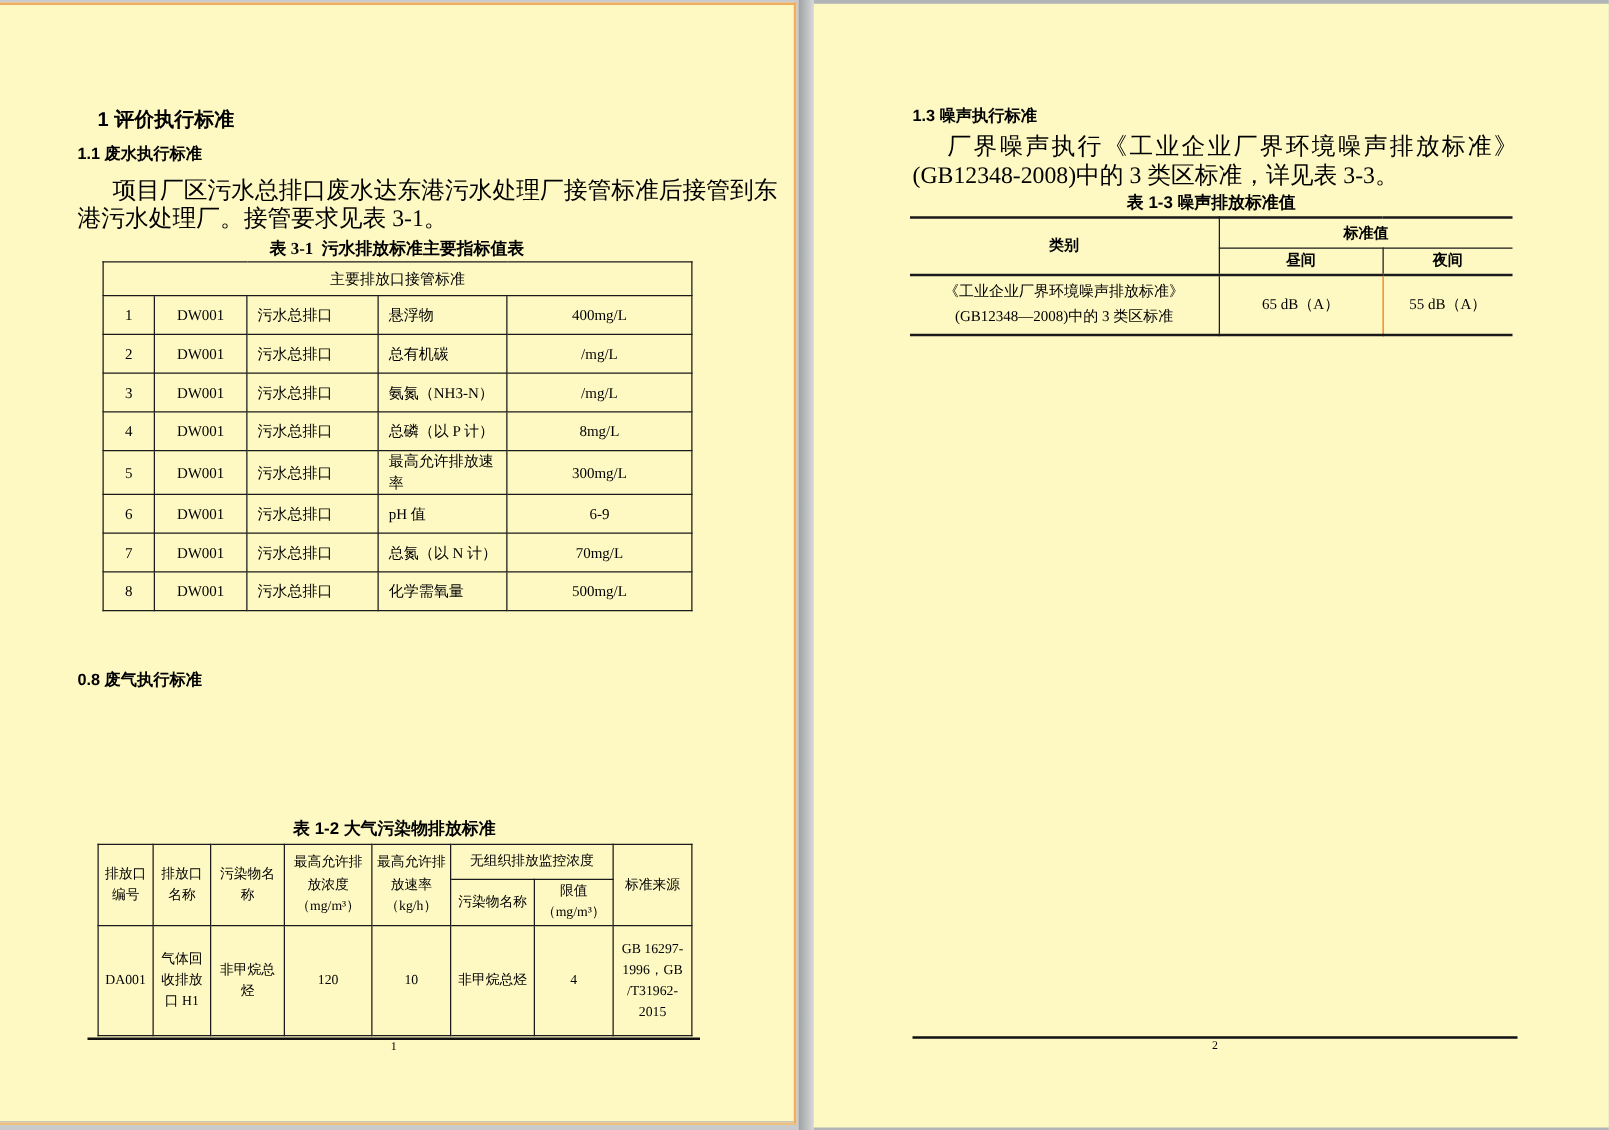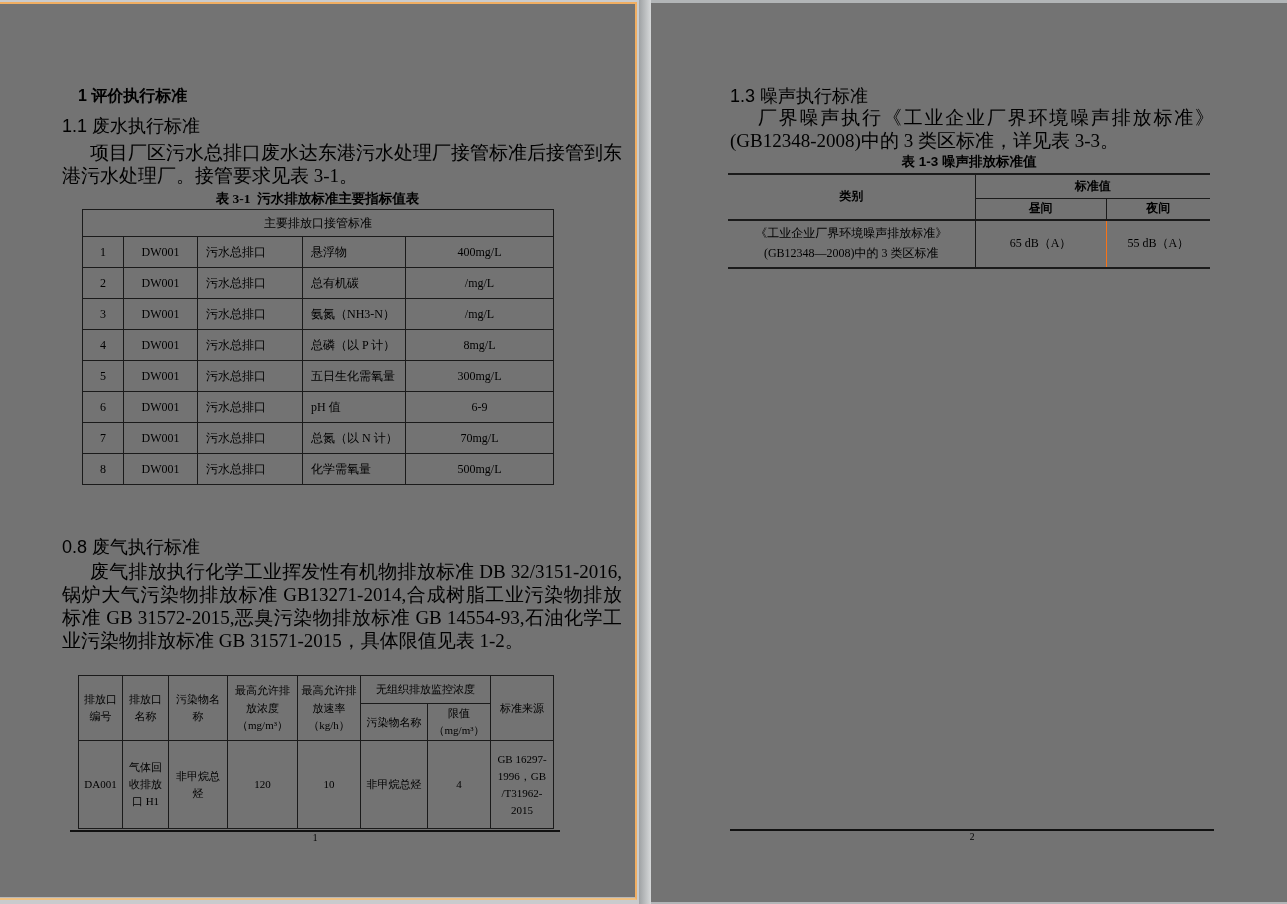--- a/index.html
+++ b/index.html
@@ -2,40 +2,40 @@
 <html><head>
 <meta charset="utf-8">
 <style>
   html,body{margin:0;padding:0;}
   body{
     width:1287px;height:904px;position:relative;overflow:hidden;
     background:#c9cbcd;
     font-family:"Liberation Serif","DejaVu Serif",serif;
     color:#000;
   }
-  .page{position:absolute;background:#737373;}
+  .page{position:absolute;background:#fef9c3;}
   .page-left{
     left:0;top:2px;width:635px;height:894px;
     border-top:2px solid #f0ae62;
     border-right:2px solid #f0ae62;
     border-bottom:2px solid #f0c080;
     box-shadow:inset 0 -1px 0 #b8b8b8;
   }
   .page-gap{
     position:absolute;left:639px;top:0;width:12px;height:904px;
     background:linear-gradient(to right,#9fa2a4,#d6d8d9);
   }
   .page-right{
     left:651px;top:0;width:636px;height:899px;
     border-top:3px solid #b2b5b7;
     border-bottom:2px solid #b2b5b7;
   }
   .abs{position:absolute;}
   .h1{font-family:"Liberation Sans","DejaVu Sans",sans-serif;font-weight:bold;font-size:16px;}
-  .h2{font-family:"Liberation Sans","DejaVu Sans",sans-serif;font-weight:normal;font-size:18px;}
+  .h2{font-family:"Liberation Sans","DejaVu Sans",sans-serif;font-weight:bold;font-size:13px;}
   .para{font-size:19px;line-height:23px;text-indent:28px;text-align:justify;font-family:Liberation Serif, serif;}
   .tbl-title{font-weight:bold;font-size:13.5px;text-align:center;white-space:pre-wrap;
              font-family:"Liberation Sans","DejaVu Sans",sans-serif;}
   table{border-collapse:collapse;table-layout:fixed;}
   
   .t31{font-size:12px;}
   .t31 td{border:1px solid #1a1a1a;text-align:center;padding:0 2px;overflow:hidden;}
   .t31 td.al{text-align:left;padding-left:8px;}
   .t31 .hdr td{height:26px;}
   .t31 .r td{height:30px;}
@@ -99,21 +99,21 @@
       <td>4</td>
           <td>DW001</td>
       <td class="al">污水总排口</td>
           <td class="al">总磷（以 P 计）</td>
       <td>8mg/L</td>
         </tr>
     <tr class="r">
       <td>5</td>
           <td>DW001</td>
       <td class="al">污水总排口</td>
-          <td class="al">五日生化需氧量</td>
+          <td class="al">最高允许排放速率</td>
       <td>300mg/L</td>
         </tr>
     <tr class="r">
       <td>6</td>
           <td>DW001</td>
       <td class="al">污水总排口</td>
           <td class="al">pH 值</td>
       <td>6-9</td>
         </tr>
     <tr class="r">
@@ -128,22 +128,22 @@
           <td>DW001</td>
       <td class="al">污水总排口</td>
           <td class="al">化学需氧量</td>
       <td>500mg/L</td>
         </tr>
   </tbody>
     </table>
 
   <div class="abs h2" style="left:62px;top:531px;">0.8 废气执行标准</div>
 
-  <div class="abs para" style="left:62px;top:556px;width:560px;">废气排放执行化学工业挥发性有机物排放标准 DB 32/3151-2016,锅炉大气污染物排放标准 GB13271-2014,合成树脂工业污染物排放标准 GB 31572-2015,恶臭污染物排放标准 GB 14554-93,石油化学工业污染物排放标准 GB 31571-2015，具体限值见表 1-2。</div>
-
+
+  <div class="abs tbl-title" style="left:78px;top:650px;width:475px;">表 1-2 大气污染物排放标准</div>
 
   <table class="abs t12" style="left:78px;top:671px;width:475px;">
     <colgroup>
         <col style="width:44px">
         <col style="width:46px">
         <col style="width:59px">
         <col style="width:70px">
         <col style="width:63px">
         <col style="width:67px">
         <col style="width:63px">

